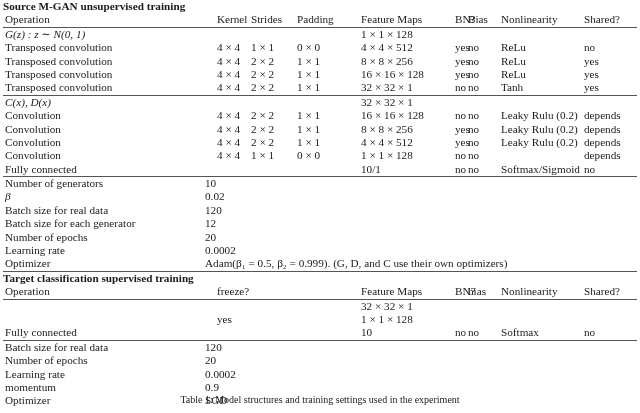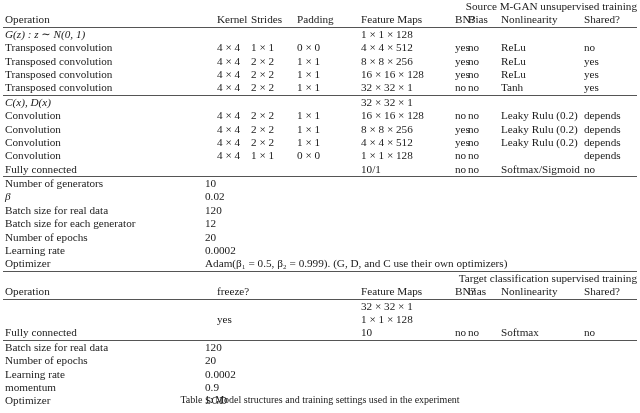--- a/index.html
+++ b/index.html
@@ -4,21 +4,21 @@
 <style>
   html, body { margin: 0; padding: 0; background: #ffffff; }
   body {
     width: 640px; height: 413px; overflow: hidden; position: relative;
     font-family: "Liberation Serif", "DejaVu Serif", serif;
     color: #1a1a1a; font-size: 11.2px;
   }
   .tbl { position: absolute; left: 3px; top: 0; width: 634px; }
   .row { position: relative; height: 13.4px; line-height: 13.4px; white-space: nowrap; }
   .row span { position: absolute; top: 0; }
-  .title { text-align: right; font-weight: normal; height: 13.4px; line-height: 13.4px; position: relative; }
+  .title { text-align: left; font-weight: bold; height: 13.4px; line-height: 13.4px; position: relative; }
   .rule { height: 0; border-top: 1px solid #555; }
   .rule.thick { border-top: 1.6px solid #555; }
   .math { font-style: italic; }
   .c-op { left: 2px; }
   .c-kernel { left: 214px; }
   .c-strides { left: 248px; }
   .c-padding { left: 294px; }
   .c-fm { left: 344px; margin-left: 14px; }
   .c-bias { left: 429px; margin-left: 36px; }
   .c-bn { left: 452px; text-align: center; }

